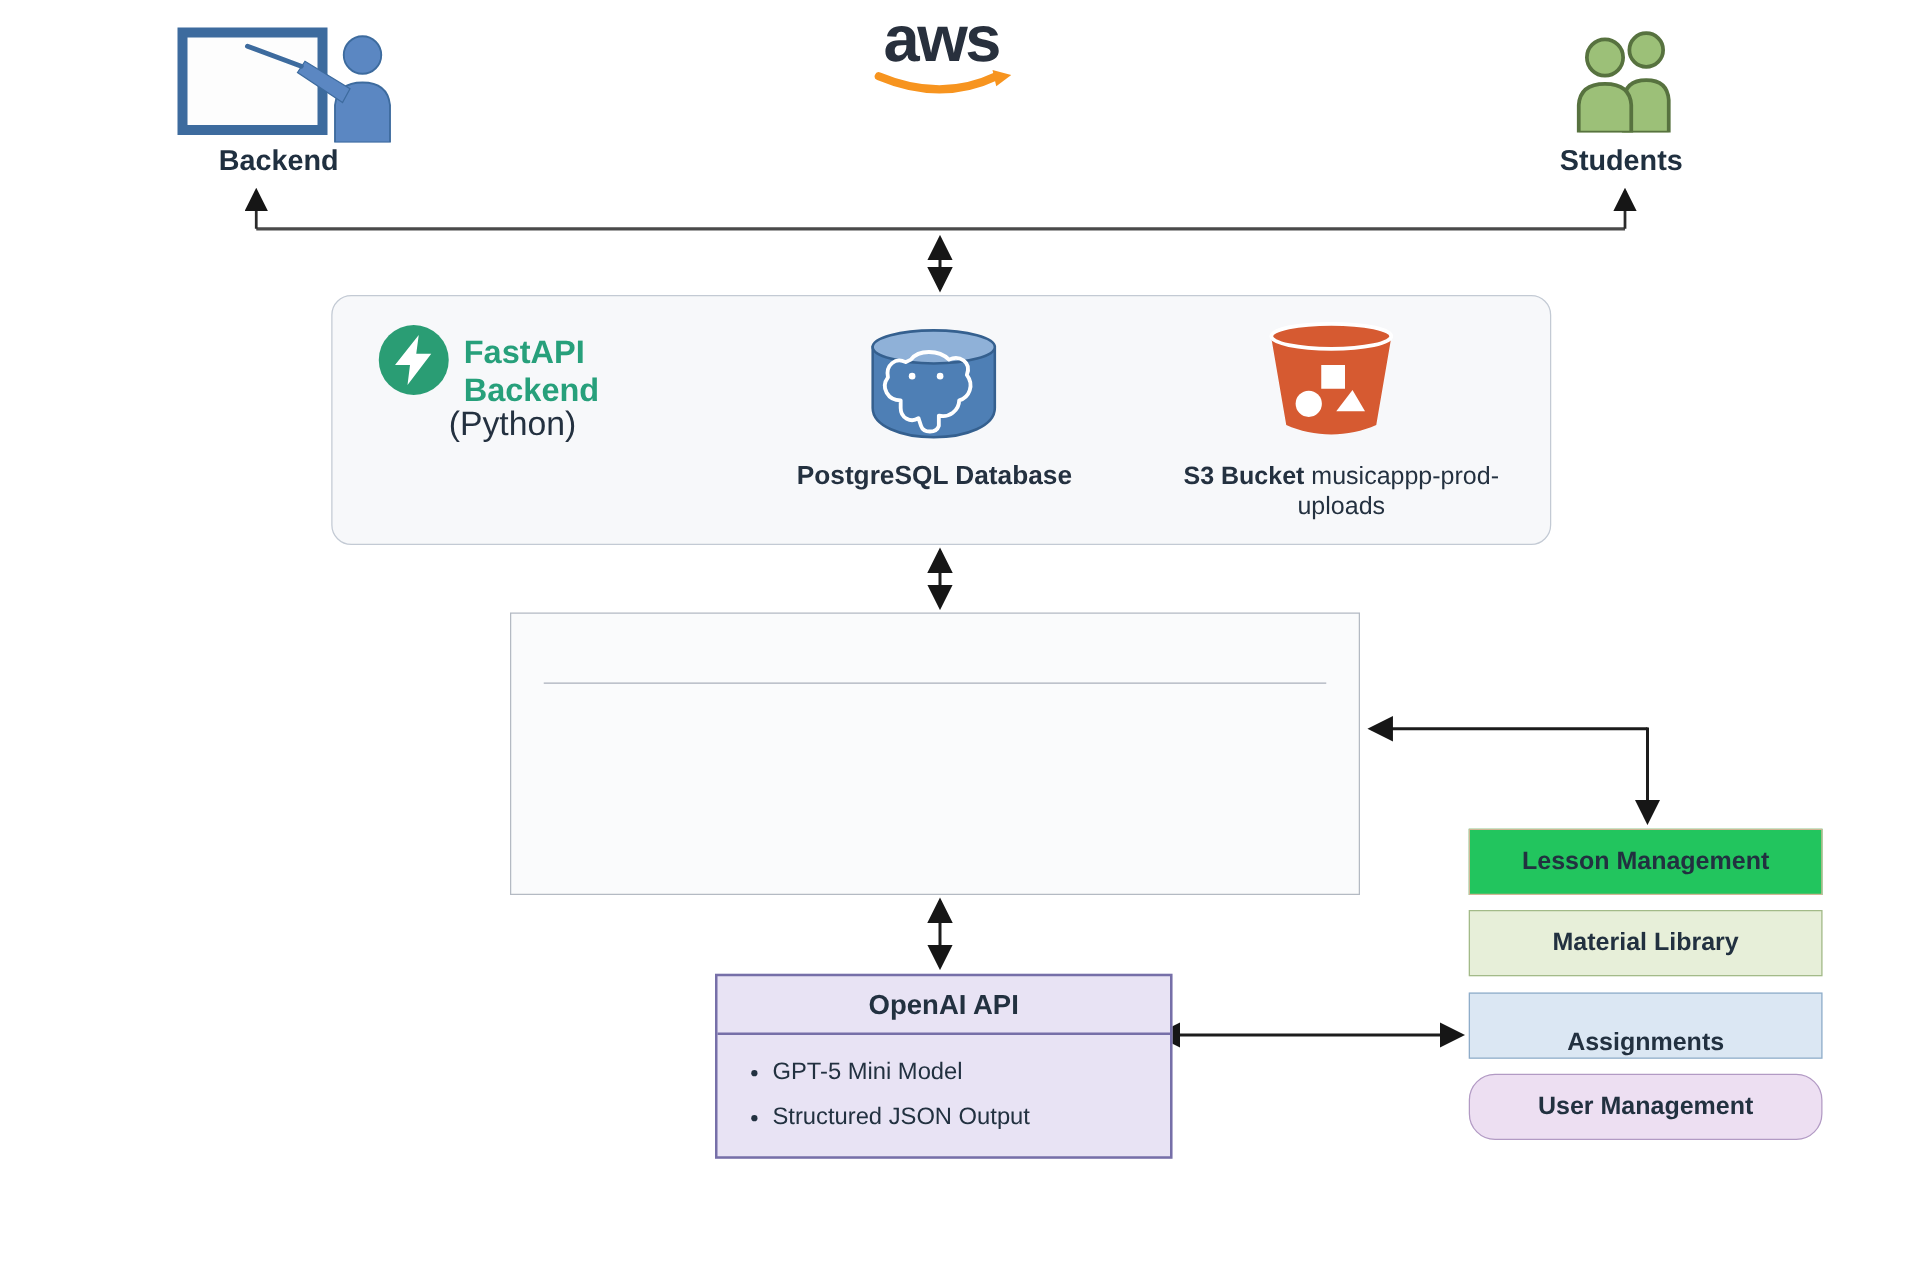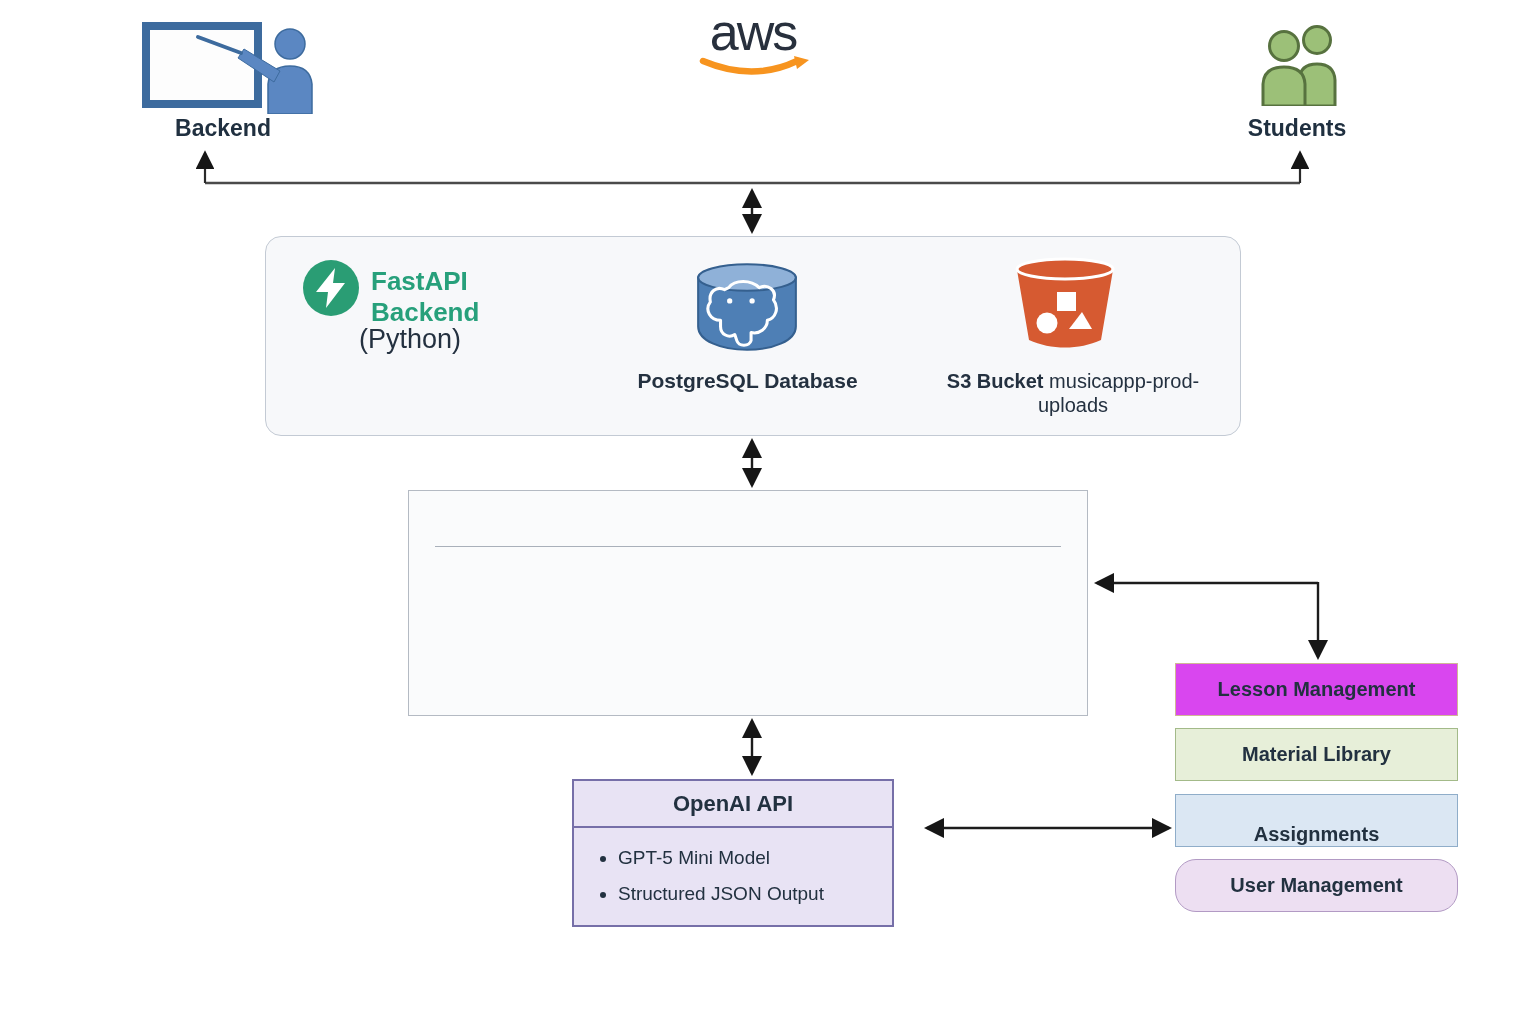--- a/index.html
+++ b/index.html
@@ -10,21 +10,21 @@
   
   .connectors { position:absolute; left:0; top:0; z-index:0; }
 
   .abs { position:absolute; }
 
   
   .actor-label { position:absolute; font-size:23px; font-weight:bold; color:#203040; text-align:center; }
 
   
   .aws-logo { position:absolute; left:697px; top:8px; width:112px; text-align:center; z-index:4; }
-  .aws-logo .aws-text { font-size:52px; font-weight:normal; color:#28303d; letter-spacing:-2px; line-height:48px; }
+  .aws-logo .aws-text { font-size:52px; font-weight:bold; color:#28303d; letter-spacing:-2px; line-height:48px; }
   .cloud-wrap { position:absolute; left:598px; top:80px; width:300px; height:115px; z-index:3; }
   .cloud-label { position:absolute; left:0; top:32px; width:300px; text-align:center; font-size:24px; font-weight:bold; color:#1f2d3d; z-index:4; }
 
   
   .backend-box { position:absolute; left:265px; top:236px; width:976px; height:200px;
     background:#f7f8fa; border:1.5px solid #c3cad4; border-radius:16px; z-index:2; }
   .fastapi-icon { position:absolute; left:302px; top:259px; z-index:3; }
   .fastapi-name { position:absolute; left:371px; top:266px; font-size:26px; font-weight:bold; line-height:31px; z-index:3; }
   .fastapi-runtime { position:absolute; left:330px; top:324px; width:160px; text-align:center; font-size:27px; color:#243140; z-index:3; }
   .pg-icon { position:absolute; left:690px; top:255px; z-index:3; }
@@ -35,21 +35,21 @@
 
   
   .planner-box { position:absolute; left:408px; top:490px; width:680px; height:226px;
     background:#fafbfc; border:1.5px solid #b4bac3; z-index:2; }
   .planner-title { padding-top:15px; text-align:center; font-size:24px; font-weight:bold; color:#223140; }
   .planner-divider { position:absolute; left:26px; right:26px; top:55px; border-top:1.5px solid #a9b0ba; }
   .planner-list { position:absolute; left:77px; top:62px; right:20px; list-style:disc; }
   .planner-list li { height:38px; font-size:20px; color:#223140; line-height:38px; }
 
   
-  .openai-box { position:absolute; left:572px; top:779px; width:322px; height:148px;
+  .openai-box { position:absolute; left:572px; top:779px; width:366px; height:148px;
     background:#e8e3f4; border:2px solid #766fa8; z-index:2; }
   .openai-header { height:47px; border-bottom:2px solid #766fa8; display:flex; align-items:center; justify-content:center; }
   .openai-title { font-size:22px; font-weight:bold; color:#223140; }
   .openai-list { margin:12px 0 0 44px; list-style:disc; }
   .openai-list li { height:36px; font-size:19px; color:#223140; line-height:36px; }
 
   
   .module { position:absolute; left:1175px; width:283px; height:53px; border:1.5px solid #999;
     display:flex; align-items:center; justify-content:center; z-index:2; }
   .module span { font-size:20px; font-weight:bold; color:#223140; }
@@ -151,21 +151,21 @@
   <div class="openai-box">
     <div class="openai-header">
       <div class="openai-title">OpenAI API</div>
     </div>
     <ul class="openai-list">
       <li>GPT-5 Mini Model</li>
       <li>Structured JSON Output</li>
     </ul>
   </div>
 
-  <div class="module" style="top: 663px; background: #d946ef; border-color: rgb(207, 183, 149);">
+  <div class="module" style="top: 663px; background: #22c55e; border-color: rgb(207, 183, 149);">
     <span>Lesson Management</span>
   </div>
   <div class="module" style="top: 728px; background: rgb(231, 239, 217); border-color: rgb(163, 186, 137);">
     <span>Material Library</span>
   </div>
   <div class="module" style="top: 794px; background: rgb(219, 231, 243); border-color: rgb(143, 173, 201); align-items: flex-end;">
     <span>Assignments</span>
   </div>
   <div class="module" style="top: 859px; background: rgb(237, 223, 242); border-color: rgb(178, 154, 196); border-radius: 21px;">
     <span>User Management</span>

